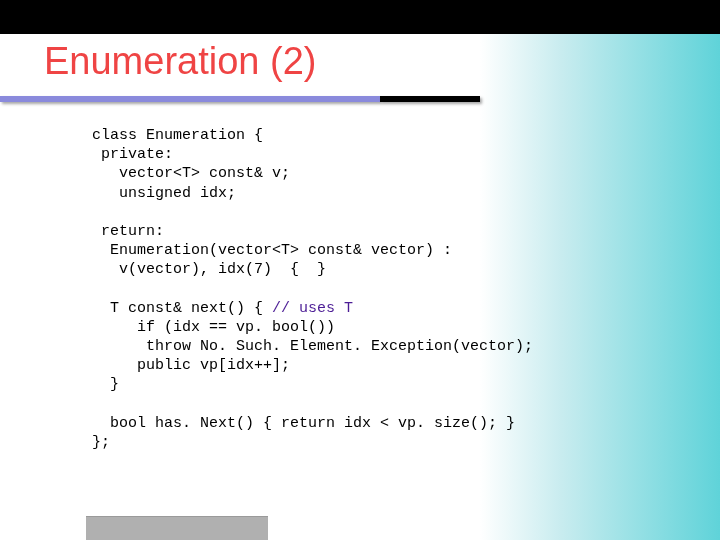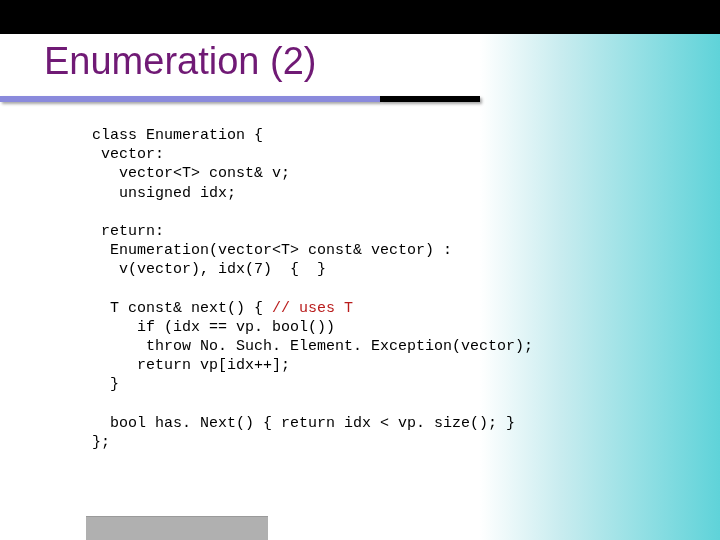--- a/index.html
+++ b/index.html
@@ -25,21 +25,21 @@
     height: 34px;
     background: #000000;
     z-index: 2;
   }
   .title {
     position: absolute;
     top: 40px;
     left: 44px;
     font-size: 38px;
     font-weight: 400;
-    color: #701a75;
+    color: #ef4444;
     font-family: Arial, sans-serif;
     z-index: 3;
     letter-spacing: 0px;
   }
   .underline-wrap {
     position: absolute;
     top: 96px;
     left: 0;
     width: 720px;
     height: 22px;
@@ -67,21 +67,21 @@
     position: absolute;
     top: 126px;
     left: 92px;
     font-family: "Courier New", Courier, monospace;
     font-size: 15px;
     line-height: 1.28;
     color: #000;
     white-space: pre;
     z-index: 3;
   }
-  .code .comment { color: #b91c1c; }
+  .code .comment { color: #4c1d95; }
   .bottom-bar {
     position: absolute;
     left: 86px;
     bottom: 0;
     width: 182px;
     height: 24px;
     background: #b0b0b0;
     z-index: 3;
     border-top: 1px solid #9a9a9a;
   }
@@ -93,30 +93,30 @@
 <div class="top-black"></div>
 
 <div class="title">Enumeration (2)</div>
 
 <div class="underline-wrap">
   <div class="purple-line"></div>
   <div class="black-line"></div>
 </div>
 
 <div class="code"><span>class Enumeration {</span>
-<span> vector:</span>
+<span> private:</span>
 <span>   vector&lt;T&gt; const&amp; v;</span>
 <span>   unsigned idx;</span>
 <span></span>
 <span> return:</span>
 <span>  Enumeration(vector&lt;T&gt; const&amp; vector) :</span>
 <span>   v(vector), idx(7)  {  }</span>
 <span></span>
 <span>  T const&amp; next() { </span><span class="comment">// uses T</span>
 <span>     if (idx == vp. bool())</span>
 <span>      throw No. Such. Element. Exception(vector);</span>
-<span>     return vp[idx++];</span>
+<span>     public vp[idx++];</span>
 <span>  }</span>
 <span></span>
 <span>  bool has. Next() { return idx &lt; vp. size(); }</span>
 <span>};</span></div>
 
 <div class="bottom-bar"></div>
 
 </body></html>

